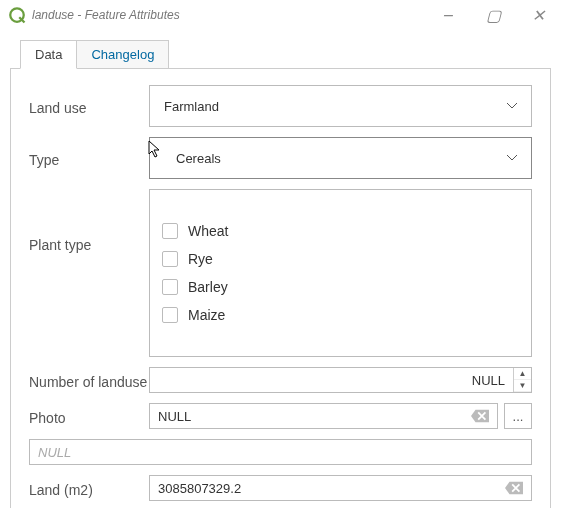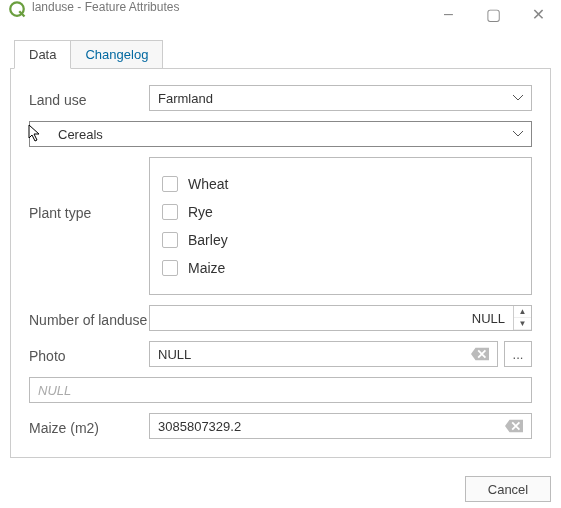--- a/index.html
+++ b/index.html
@@ -1,33 +1,33 @@
 <!DOCTYPE html>
 <html><head>
 <meta charset="utf-8">
 <style>
   * { box-sizing: border-box; font-family: "Segoe UI", Tahoma, sans-serif; }
   body { margin: 0; background: #fff; width: 561px; height: 508px; overflow: hidden; color: #444; }
-  .titlebar { display: flex; align-items: flex-start; height: 30px; padding: 0 0 0 8px; }
+  .titlebar { display: flex; align-items: center; height: 30px; padding: 0 0 0 8px; font-style: italic; }
   .logo { width: 18px; height: 18px; margin-right: 6px; }
   .title { font-size: 12px; color: #777; flex: 1; }
   .winbtns { display: flex; }
   .winbtn { width: 45px; height: 28px; display: flex; align-items: center; justify-content: center; color: #888; }
-  .tabs { display: flex; padding: 10px 10px 0 14px; position: relative; }
+  .tabs { display: flex; padding: 10px 10px 0 20px; position: relative; }
   .tab { padding: 6px 14px; font-size: 13px; border: 1px solid #ccc; background: #f7f7f7; color: #0369a1; margin-right: -1px; }
   .tab.active { background: #fff; border-bottom: 1px solid #fff; position: relative; z-index: 2; color: #444; }
   .panel { margin: 0 10px 10px 10px; border: 1px solid #ccc; padding: 16px 18px 18px 18px; margin-top: -1px; position: relative; }
   .row { display: flex; align-items: center; margin-bottom: 10px; }
   .row.top { align-items: flex-start; }
   .label { width: 120px; font-size: 14px; color: #555; padding-top: 4px; }
   .ctrl { flex: 1; display: flex; align-items: center; }
-  .combo { flex:1; height: 26px; border: 1px solid #bbb; background: #fff; display: flex; align-items: center; padding: 0 8px; font-size: 13px; color: #333; position: relative; }
+  .combo { flex:1; height: 42px; border: 1px solid #bbb; background: #fff; display: flex; align-items: center; padding: 0 14px; font-size: 13px; color: #333; position: relative; }
   .combo .chev { margin-left:auto; }
   .cursor { position:absolute; left:-2px; top:2px; }
-  .checklist { flex:1; border: 1px solid #bbb; padding: 12px 12px; }
+  .checklist { flex:1; border: 1px solid #bbb; padding: 27px 12px; }
   .checkitem { display: flex; align-items: center; font-size: 14px; color: #333; padding: 6px 0; }
   .checkbox { width: 16px; height: 16px; border: 1px solid #bbb; margin-right: 10px; border-radius: 2px; }
   .spin { flex:1; display:flex; border:1px solid #bbb; height:26px; align-items:center; }
   .spin .val { flex:1; text-align:right; padding: 0 8px; font-size:13px; color:#333; }
   .spin .arrows { width:18px; display:flex; flex-direction:column; border-left:1px solid #ccc; height:100%; }
   .spin .arrows div { flex:1; display:flex; align-items:center; justify-content:center; font-size:8px; color:#555; border-bottom:1px solid #eee; }
   .textin { flex:1; height:26px; border:1px solid #bbb; display:flex; align-items:center; padding:0 8px; font-size:13px; color:#333; }
   .textin.placeholder { color:#aaa; font-style:italic; }
   .clearicon { margin-left:auto; width:18px; height:14px; }
   .browsebtn { width:28px; height:26px; border:1px solid #bbb; margin-left:6px; display:flex; align-items:center; justify-content:center; font-size:13px; color:#555; }
@@ -69,26 +69,27 @@
       <div class="combo">
         <span>Farmland</span>
         <svg class="chev" width="10" height="6">
             <path d="M0 0 L5 5 L10 0" fill="none" stroke="#555"></path>
           </svg>
       </div>
     </div>
   </div>
 
   <div class="row">
+    <div class="label">Type</div>
     <div class="ctrl">
       <div class="combo" style="border-color:#888;">
         <svg class="cursor" width="14" height="20" viewBox="0 0 14 20">
             <path d="M1 1 L1 14 L4 11 L7 17 L9 16 L6 10 L11 10 Z" fill="#fff" stroke="#000" stroke-width="1"></path>
           </svg>
-        <span style="margin-left:20px;text-align:center;">Cereals</span>
+        <span style="margin-left:12px;text-align:center;">Cereals</span>
         <svg class="chev" width="10" height="6">
             <path d="M0 0 L5 5 L10 0" fill="none" stroke="#555"></path>
           </svg>
       </div>
     </div>
   </div>
 
   <div class="row top">
     <div class="label" style="padding-top:48px;">Plant type</div>
     <div class="ctrl">
@@ -144,21 +145,21 @@
 
   <div class="row">
     <div class="ctrl">
       <div class="textin placeholder">
         <span>NULL</span>
       </div>
     </div>
   </div>
 
   <div class="row" style="margin-bottom:0;">
-    <div class="label">Maize (m2)</div>
+    <div class="label">Land (m2)</div>
     <div class="ctrl">
       <div class="textin">
         <span>3085807329.2</span>
         <svg class="clearicon" viewBox="0 0 20 14">
             <path d="M5 0 L20 0 L20 14 L5 14 L0 7 Z" fill="#bbb"></path>
             <path d="M8 3 L16 11 M16 3 L8 11" stroke="#fff" stroke-width="2"></path>
           </svg>
       </div>
     </div>
   </div>

